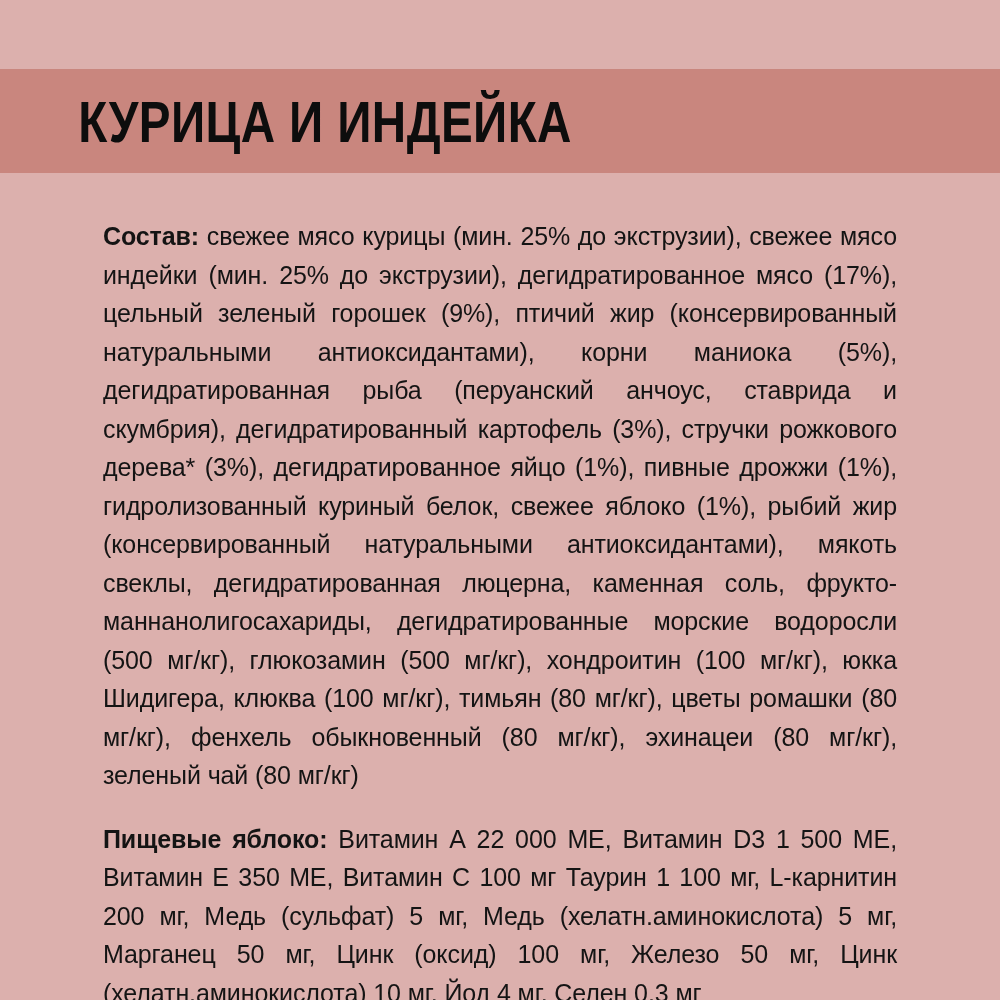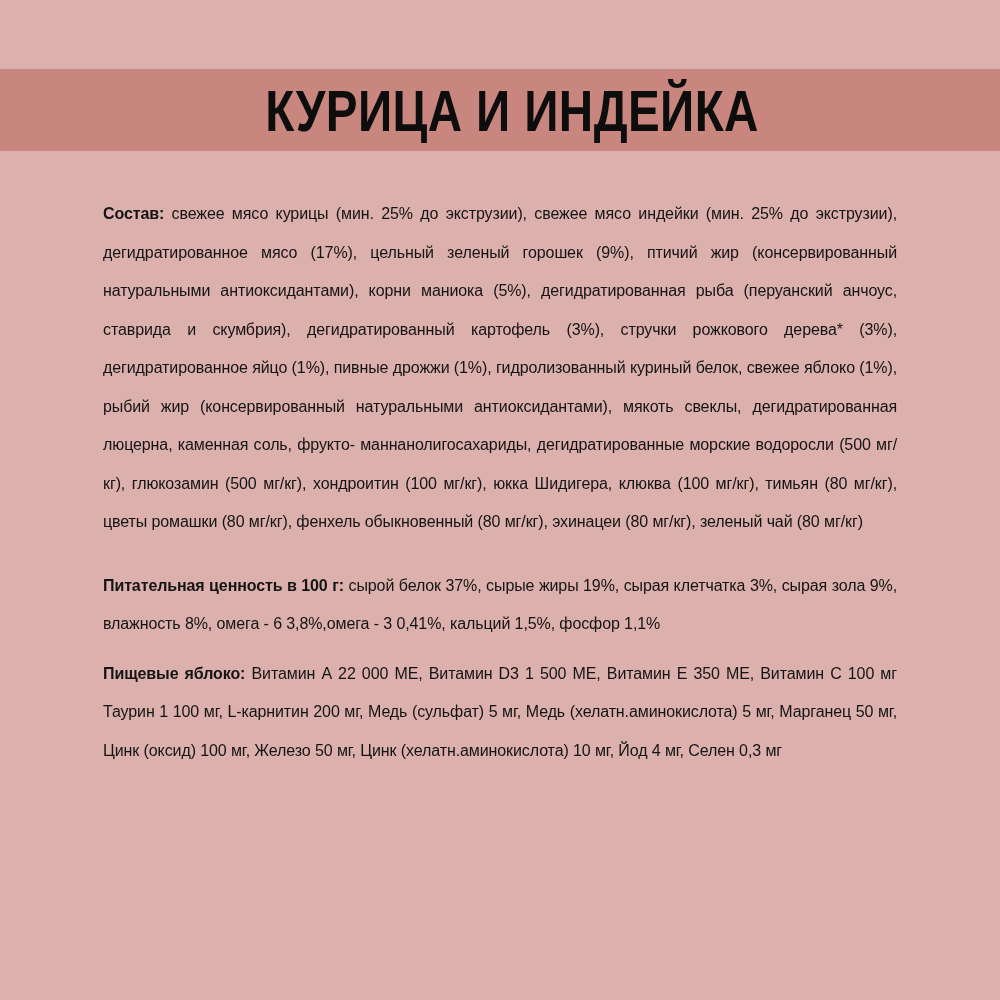--- a/index.html
+++ b/index.html
@@ -9,43 +9,42 @@
   body {
     width: 1000px;
     height: 1000px;
     overflow: hidden;
     background: var(--page-bg, #dcb0ad);
     font-family: "Liberation Sans", sans-serif;
     color: var(--text-color, #141414);
   }
   .banner {
     margin-top: 69px;
-    height: 82px;
+    height: 104px;
     background: var(--banner-bg, #c9867e);
     display: flex;
     align-items: center;
-    justify-content: center;
     padding-left: 24px;
   }
   .banner h1 {
     margin: 0;
     font-size: 58px;
     font-weight: 700;
     letter-spacing: 0.5px;
     color: #0d0d0d;
     transform: scaleX(0.82);
     transform-origin: center;
     white-space: nowrap;
   }
   .content {
     padding: 44px 103px 0 103px;
   }
   .content p {
     margin: 0 0 25px 0;
-    font-size: 16px;
+    font-size: 25px;
     line-height: 38.5px;
     text-align: justify;
     letter-spacing: -0.1px;
   }
   .content p.nutrition {
     margin-bottom: 11px;
   }
   .content p.additives {
     margin-bottom: 0;
   }
@@ -58,21 +57,17 @@
 
 <header class="banner">
   <h1>КУРИЦА И ИНДЕЙКА</h1>
 </header>
 
 <main class="content">
   <p class="composition">
     <strong>Состав:</strong>
     <span>свежее мясо курицы (мин. 25% до экструзии), свежее мясо индейки (мин. 25% до экструзии), дегидратированное мясо (17%), цельный зеленый горошек (9%), птичий жир (консервированный натуральными антиоксидантами), корни маниока (5%), дегидратированная рыба (перуанский анчоус, ставрида и скумбрия), дегидратированный картофель (3%), стручки рожкового дерева* (3%), дегидратированное яйцо (1%), пивные дрожжи (1%), гидролизованный куриный белок, свежее яблоко (1%), рыбий жир (консервированный натуральными антиоксидантами), мякоть свеклы, дегидратированная люцерна, каменная соль, фрукто- маннанолигосахариды, дегидратированные морские водоросли (500 мг/кг), глюкозамин (500 мг/кг), хондроитин (100 мг/кг), юкка Шидигера, клюква (100 мг/кг), тимьян (80 мг/кг), цветы ромашки (80 мг/кг), фенхель обыкновенный (80 мг/кг), эхинацеи (80 мг/кг), зеленый чай (80 мг/кг)</span>
   </p>
-  <p class="nutrition">
-    <strong>Питательная ценность в 100 г:</strong>
-    <span>сырой белок 37%, сырые жиры 19%, сырая клетчатка 3%, сырая зола 9%, влажность 8%, омега - 6 3,8%,омега - 3 0,41%, кальций 1,5%, фосфор 1,1%</span>
-  </p>
   <p class="additives">
     <strong>Пищевые яблоко:</strong>
     <span>Витамин А 22 000 МЕ, Витамин D3 1 500 МЕ, Витамин Е 350 МЕ, Витамин С 100 мг Таурин 1 100 мг, L-карнитин 200 мг, Медь (сульфат) 5 мг, Медь (хелатн.аминокислота) 5 мг, Марганец 50 мг, Цинк (оксид) 100 мг, Железо 50 мг, Цинк (хелатн.аминокислота) 10 мг, Йод 4 мг, Селен 0,3 мг</span>
   </p>
 </main>
 
 </body></html>

